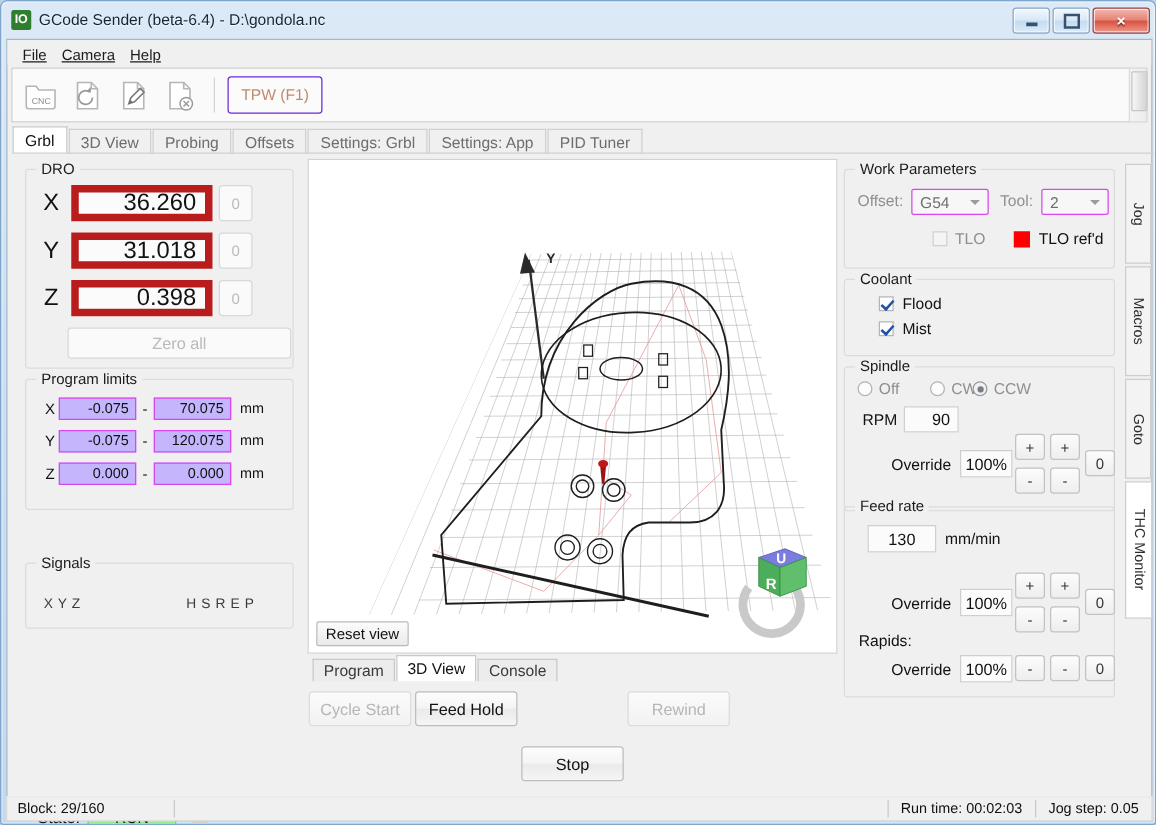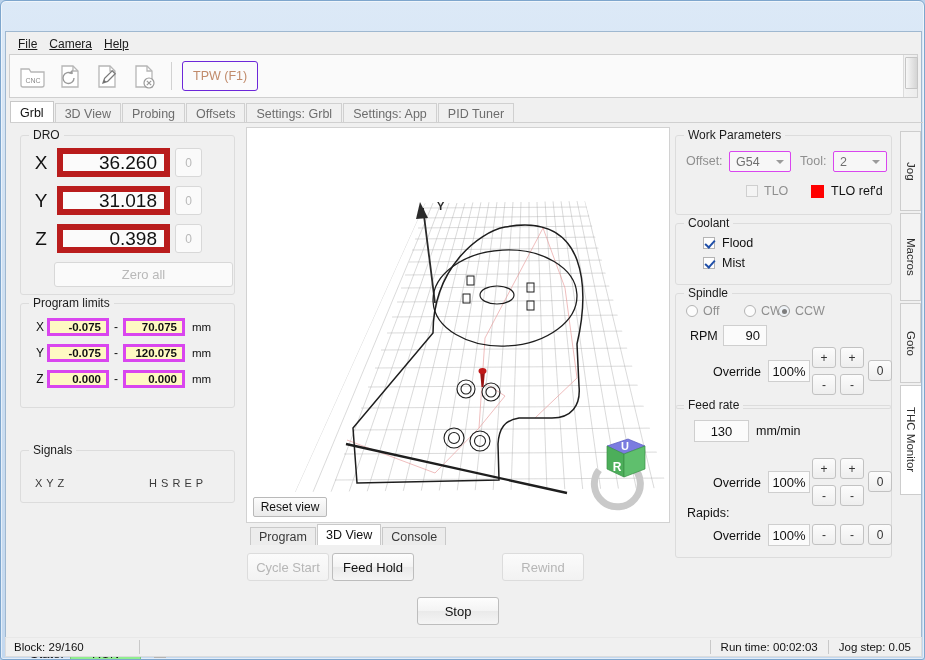--- a/index.html
+++ b/index.html
@@ -115,23 +115,23 @@
     position:absolute;left:33px;top:126px;width:179px;height:25px;
     border:1px solid #d8d8d8;border-radius:3px;background:#fafafa;
     color:#b9b9b9;font-size:13px;display:flex;align-items:center;justify-content:center;
     box-sizing:border-box;
   }
 
   
   .lim-row{position:absolute;display:flex;align-items:center;font-size:12px;color:#111;}
   .lim-axis{width:14px;text-align:center;}
   .lim-f{
-    width:62px;height:18px;border:3px solid #d946ef;background:#fef9c3;
+    width:62px;height:18px;border:1px solid #d946ef;background:#c4b5fd;
     display:flex;align-items:center;justify-content:flex-end;padding-right:5px;
-    font-size:11.5px;box-sizing:border-box;font-weight:bold;
+    font-size:11.5px;box-sizing:border-box;
   }
   .lim-dash{width:14px;text-align:center;}
   .lim-u{margin-left:7px;font-size:11.5px;}
 
   
   .sig{position:absolute;font-size:11px;color:#3a3a3a;letter-spacing:.5px;}
 
   .state-lbl{position:absolute;font-size:13px;color:#111;}
   .state-box{
     position:absolute;width:71px;height:19px;background:#90ee90;border:1px solid #7bc97b;
@@ -219,20 +219,35 @@
     background:#f0f0f0;border:1px solid #dcdcdc;border-top-color:#e8e8e8;
     box-sizing:border-box;display:flex;align-items:center;font-size:11.5px;color:#111;
   }
   .st-sep{width:1px;height:14px;background:#c9c9c9;}
 </style>
 </head>
 <body>
 
 <div id="app">
 
+  <div class="titlebar">
+    <div class="app-logo">IO</div>
+    <div class="title-text">GCode Sender (beta-6.4) - D:\gondola.nc</div>
+    <div class="win-btns">
+      <div class="wb wb-min">
+          <i class="glyph"></i>
+        </div>
+      <div class="wb wb-max">
+          <i class="glyph"></i>
+        </div>
+      <div class="wb wb-close">
+        <span class="glyph">×</span>
+      </div>
+    </div>
+  </div>
 
   <div class="client">
 
     <div class="menubar">
       <div class="menu-item"><span class="u">File</span></div>
       <div class="menu-item"><span class="u">Camera</span></div>
       <div class="menu-item"><span class="u">Help</span></div>
     </div>
 
     <div class="toolbar">

